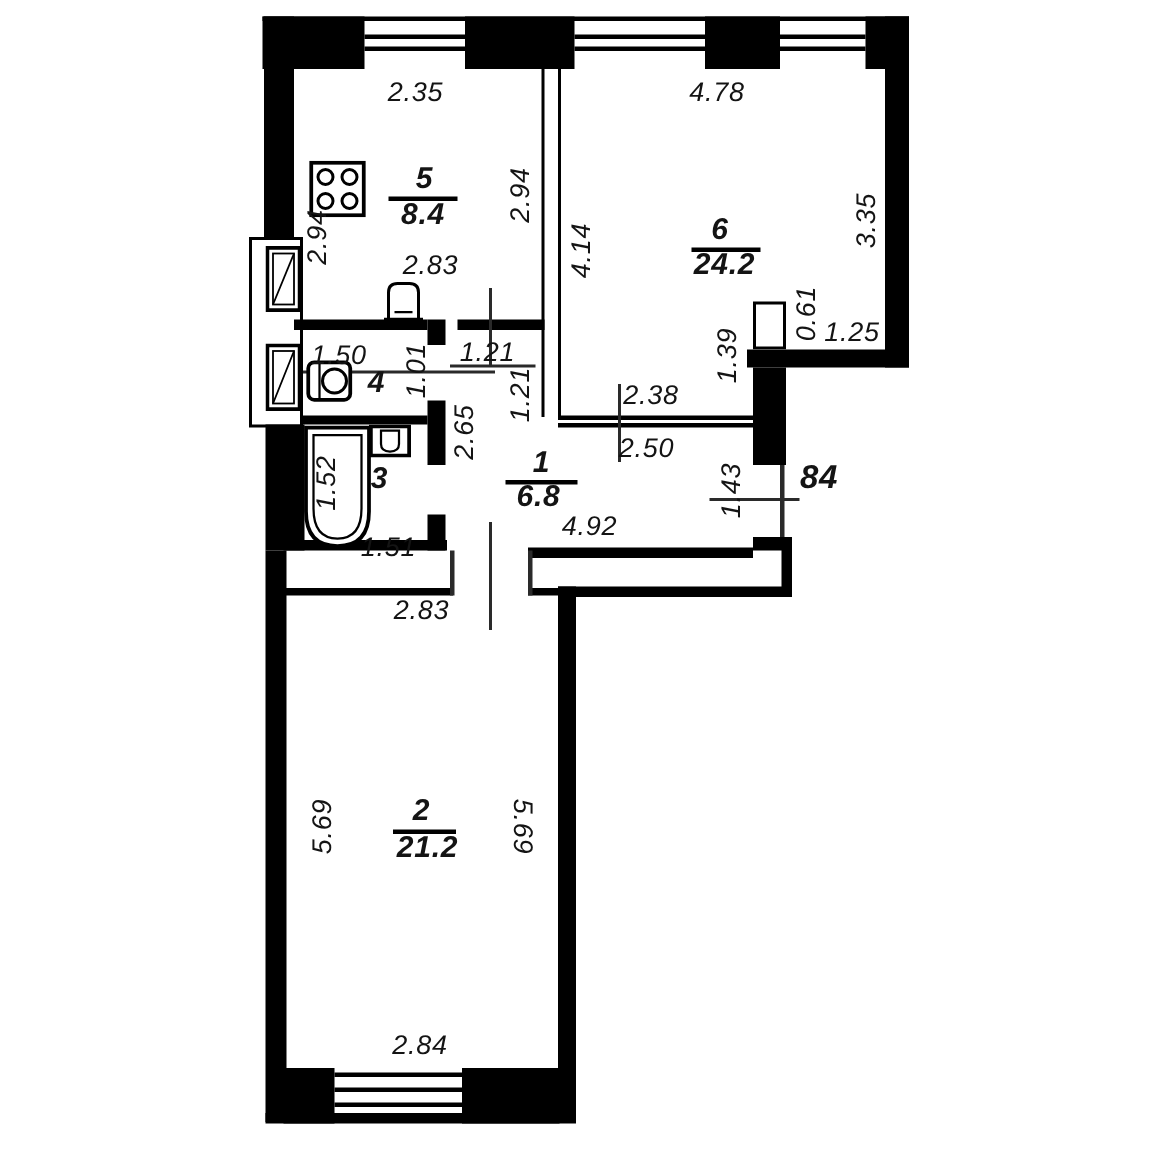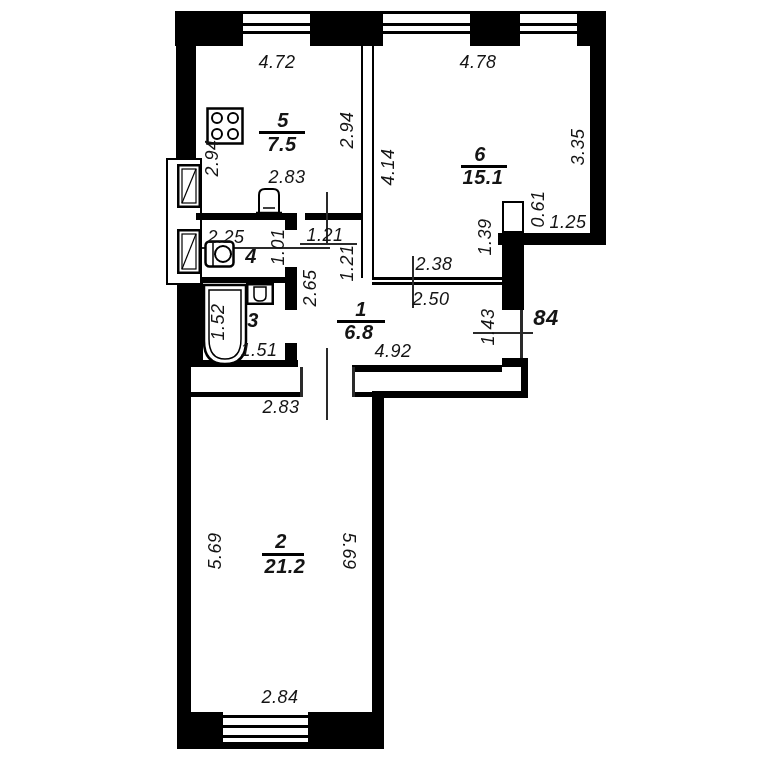--- a/index.html
+++ b/index.html
@@ -110,53 +110,53 @@
   </svg>
   <svg class="icon" style="left:202px;top:283px" width="46" height="83" viewBox="0 0 46 83">
     <path d="M2 2 H44 V58 Q44 81 23 81 Q2 81 2 58 Z" fill="#fff" stroke="#000" stroke-width="2.5"></path>
     <path d="M7 7 H39 V56 Q39 76 23 76 Q7 76 7 56 Z" fill="none" stroke="#000" stroke-width="1.5"></path>
   </svg>
   <svg class="icon" style="left:246px;top:283px" width="28" height="22" viewBox="0 0 28 22">
     <rect x="1.25" y="1.25" width="25.5" height="19.5" fill="#fff" stroke="#000" stroke-width="2.5"></rect>
     <path d="M8 4 H20 V13 Q20 18 14 18 Q8 18 8 13 Z" fill="none" stroke="#000" stroke-width="1.5"></path>
   </svg>
 
-  <span class="dim" style="left:277px;top:62px">4.72</span>
+  <span class="dim" style="left:277px;top:62px">2.35</span>
   <span class="dim" style="left:478px;top:62px">4.78</span>
   <span class="dim v" style="left:212px;top:158px">2.94</span>
   <span class="dim v" style="left:347px;top:130px">2.94</span>
   <span class="dim" style="left:287px;top:177px">2.83</span>
   <span class="dim v" style="left:388px;top:167px">4.14</span>
   <span class="dim v" style="left:578px;top:147px">3.35</span>
   <span class="dim v" style="left:538px;top:209px">0.61</span>
   <span class="dim" style="left:568px;top:222px">1.25</span>
   <span class="dim v" style="left:485px;top:237px">1.39</span>
-  <span class="dim" style="left:226px;top:237px">2.25</span>
+  <span class="dim" style="left:226px;top:237px">1.50</span>
   <span class="dim v" style="left:278px;top:247px">1.01</span>
   <span class="dim" style="left:325px;top:235px">1.21</span>
   <span class="dim v" style="left:347px;top:263px">1.21</span>
   <span class="dim v" style="left:310px;top:288px">2.65</span>
   <span class="dim" style="left:434px;top:264px">2.38</span>
   <span class="dim" style="left:431px;top:299px">2.50</span>
   <span class="dim v" style="left:218px;top:322px">1.52</span>
-  <span class="dim" style="left:259px;top:350px">1.51</span>
+  <span class="dim" style="left:259px;top:365px">1.51</span>
   <span class="dim" style="left:393px;top:351px">4.92</span>
   <span class="dim v" style="left:488px;top:327px">1.43</span>
   <span class="dim" style="left:281px;top:407px">2.83</span>
   <span class="dim v" style="left:215px;top:551px">5.69</span>
   <span class="dim vu" style="left:348px;top:551px">5.69</span>
   <span class="dim" style="left:280px;top:697px">2.84</span>
 
   <span class="dim rnum" style="left:283px;top:120px">5</span>
   <div class="fbar" style="left:259px;top:131px;width:46px"></div>
-  <span class="dim rnum" style="left:282px;top:144px">7.5</span>
+  <span class="dim rnum" style="left:282px;top:144px">8.4</span>
 
   <span class="dim rnum" style="left:480px;top:154px">6</span>
   <div class="fbar" style="left:461px;top:165px;width:46px"></div>
-  <span class="dim rnum" style="left:483px;top:177px">15.1</span>
+  <span class="dim rnum" style="left:483px;top:177px">24.2</span>
 
   <span class="dim rnum" style="left:251px;top:256px">4</span>
   <span class="dim rnum" style="left:253px;top:320px">3</span>
 
   <span class="dim rnum" style="left:361px;top:309px">1</span>
   <div class="fbar" style="left:337px;top:320px;width:48px"></div>
   <span class="dim rnum" style="left:359px;top:332px">6.8</span>
 
   <span class="dim rnum" style="left:281px;top:541px">2</span>
   <div class="fbar" style="left:262px;top:553px;width:42px"></div>

